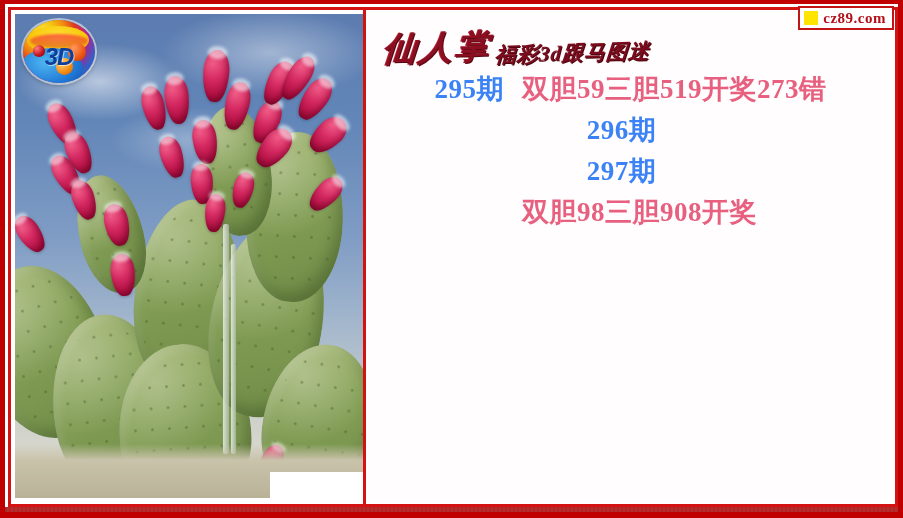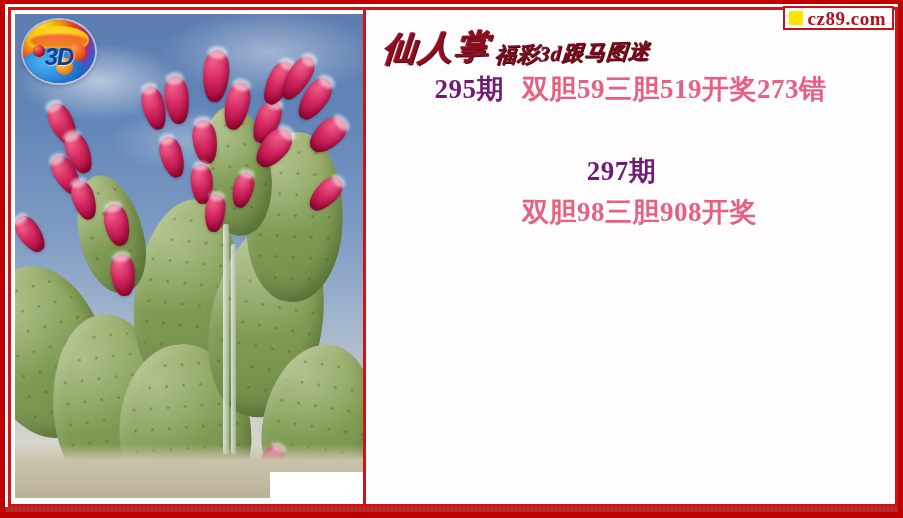--- a/index.html
+++ b/index.html
@@ -255,21 +255,21 @@
     align-items: baseline;
     justify-content: center;
     height: 41px;
     white-space: nowrap;
     color: #e8607f;
     font-family: "Liberation Serif", "DejaVu Serif", serif;
     font-size: 27px;
     font-weight: bold;
     letter-spacing: .5px;
   }
-  .row .issue  { color: #701a75; }
+  .row .issue  { color: #3b82f6; }
   .row .gap    { display: inline-block; width: 18px; }
   .row .body   { color: #e8607f; }
 
   
   .site-logo {
     position: absolute;
     right: 4px;
     top: 2px;
     height: 24px;
     padding: 1px 6px 1px 4px;
@@ -281,21 +281,21 @@
     z-index: 20;
   }
   .site-logo .sq {
     width: 14px;
     height: 14px;
     background: #ffe400;
     display: block;
   }
   .site-logo .txt {
     font-family: "Liberation Serif", "DejaVu Serif", serif;
-    font-size: 19px;
+    font-size: 15px;
     font-weight: bold;
     color: #b5101a;
     line-height: 1;
     letter-spacing: .5px;
   }
 
   
   .bottom-shade {
     position: absolute;
     left: 0; right: 0; bottom: 0;
@@ -378,20 +378,21 @@
 
       <div class="rows">
 
         <div class="row">
           <span class="issue">295期</span>
           <span class="gap"></span>
           <span class="body">双胆59三胆519开奖273错</span>
         </div>
 
         <div class="row">
+          <span class="issue">296期</span>
           <span class="gap"></span>
         </div>
 
         <div class="row">
           <span class="issue">297期</span>
           <span class="gap"></span>
         </div>
 
 
         <div class="row">

